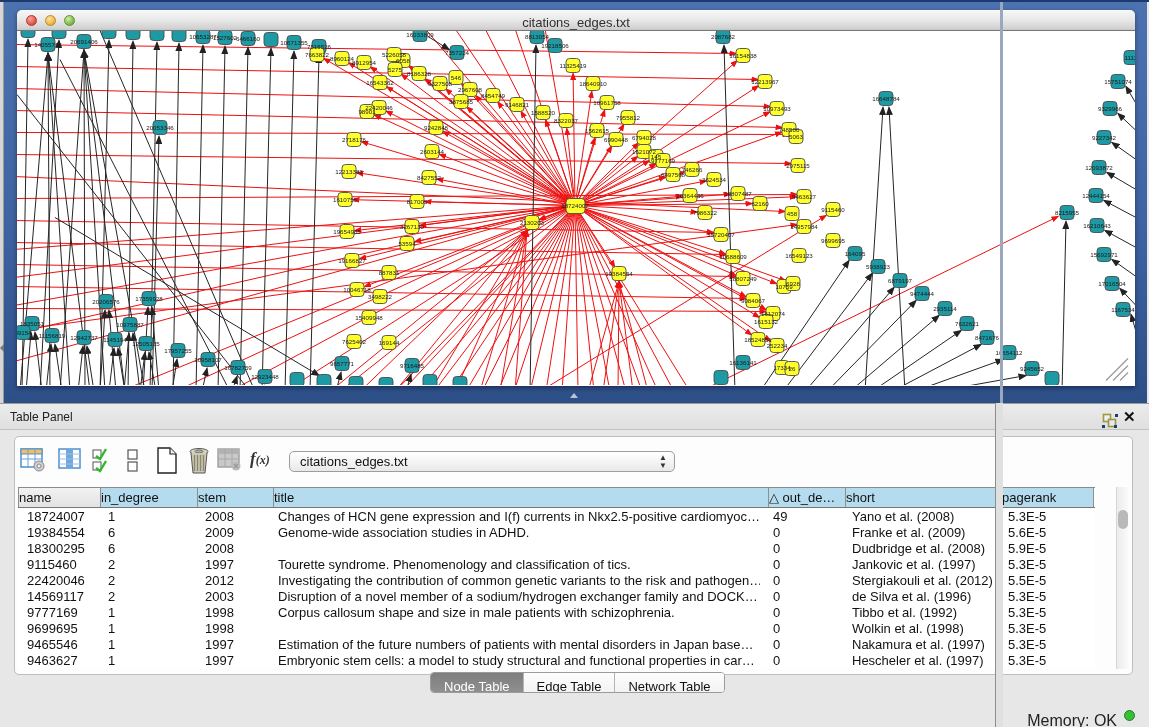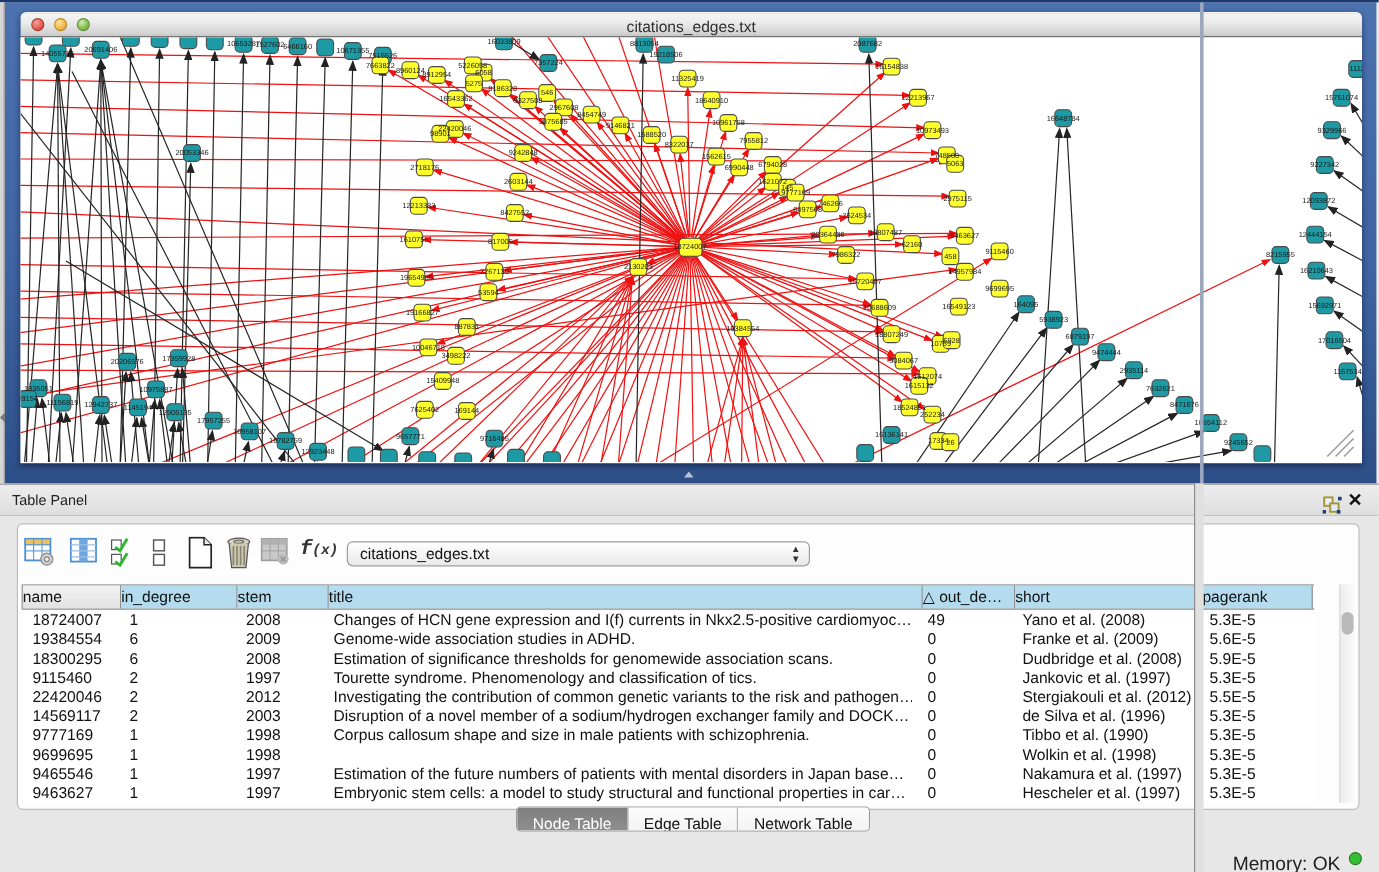--- a/index.html
+++ b/index.html
@@ -614,21 +614,21 @@
  <path d="M5 6 L7 26 L19 26 L21 6" fill="#cdc9b4" stroke="#555"></path>
  <path d="M8.5 8v16M11.5 8v16M14.5 8v16M17.5 8v16" stroke="#8a866f" stroke-width="1.4"></path>
 </svg>
 <svg class="tico" style="left:202px" width="26" height="26">
  <rect x="1" y="2" width="21" height="18" fill="#c9c9c9" stroke="#9d9d9d" stroke-width="1.4"></rect>
  <rect x="1" y="2" width="21" height="5" fill="#b2b2b2"></rect>
  <path d="M1 12h21M8 2v18M15 2v18" stroke="#a8a8a8"></path>
  <circle cx="19" cy="19" r="4.5" fill="#bbb"></circle>
  <path d="M17 17l4 4M21 17l-4 4" stroke="#999" stroke-width="1.4"></path>
 </svg>
-<div class="tico" style="left:235px;top:12px;font-size:17px;font-style:italic;font-family:Liberation Mono, monospace;font-weight:bold;color:#333">f<span style="font-size:12px">(x)</span></div>
+<div class="tico" style="left:235px;top:12px;font-size:17px;font-style:italic;font-family:Liberation Serif, serif;font-weight:bold;color:#333">f<span style="font-size:12px">(x)</span></div>
 
         <div id="combo">citations_edges.txt<div class="arr">▲<br>▼</div></div>
       </div>
       <div id="thead">
         <div style="width:83px">name</div>
           <div style="width:97px">in_degree</div>
         <div style="width:76px">stem</div>
           <div style="width:495px">title</div>
         <div style="width:77px">△ out_de…</div>
           <div style="width:156px">short</div>
@@ -650,21 +650,20 @@
             <div class="c2">2009</div>
             <div class="c3">Genome‑wide association studies in ADHD.</div>
             <div class="c4">0</div>
             <div class="c5">Franke et al. (2009)</div>
             <div class="c6">5.6E‑5</div>
           </div>
           <div class="tr">
             <div class="c0">18300295</div>
             <div class="c1">6</div>
             <div class="c2">2008</div>
-            <div class="c3">Estimation of significance thresholds for genomewide association scans.</div>
             <div class="c4">0</div>
             <div class="c5">Dudbridge et al. (2008)</div>
             <div class="c6">5.9E‑5</div>
           </div>
           <div class="tr">
             <div class="c0">9115460</div>
             <div class="c1">2</div>
             <div class="c2">1997</div>
             <div class="c3">Tourette syndrome. Phenomenology and classification of tics.</div>
             <div class="c4">0</div>
@@ -688,21 +687,21 @@
             <div class="c4">0</div>
             <div class="c5">de Silva et al. (1996)</div>
             <div class="c6">5.3E‑5</div>
           </div>
           <div class="tr">
             <div class="c0">9777169</div>
             <div class="c1">1</div>
             <div class="c2">1998</div>
             <div class="c3">Corpus callosum shape and size in male patients with schizophrenia.</div>
             <div class="c4">0</div>
-            <div class="c5">Tibbo et al. (1990)</div>
+            <div class="c5">Tibbo et al. (1992)</div>
             <div class="c6">5.3E‑5</div>
           </div>
           <div class="tr">
             <div class="c0">9699695</div>
             <div class="c1">1</div>
             <div class="c2">1998</div>
             <div class="c4">0</div>
             <div class="c5">Wolkin et al. (1998)</div>
             <div class="c6">5.3E‑5</div>
           </div>

